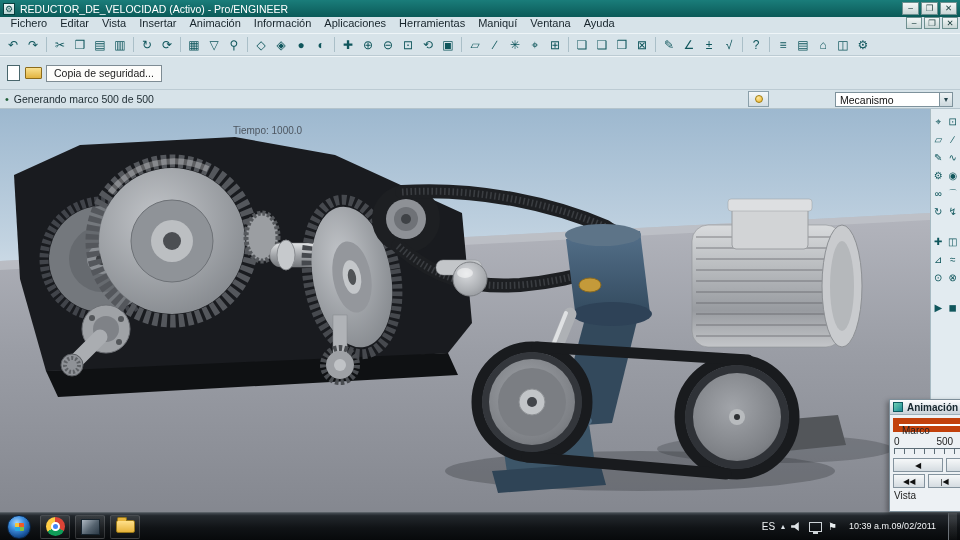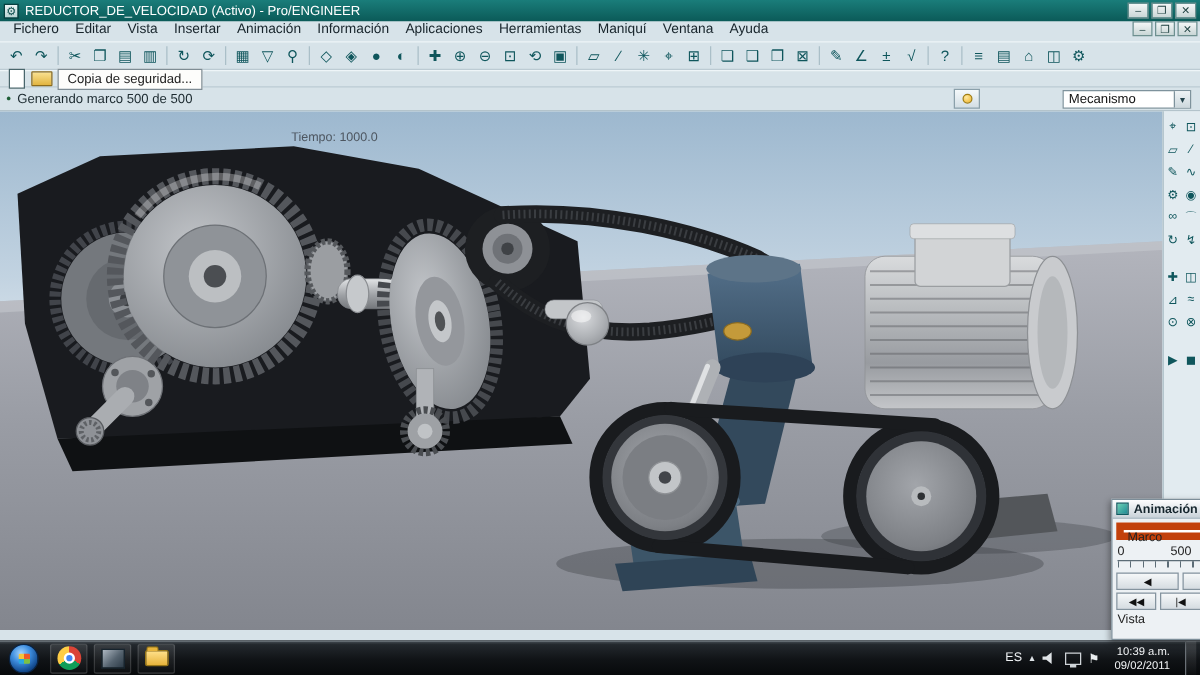--- a/index.html
+++ b/index.html
@@ -15,33 +15,33 @@
   .mdi .win-btn{height:12px;width:16px}
 
   
   .menubar{height:16px;display:flex;align-items:flex-start;font-size:11px;color:#17242b;padding-left:4px;flex:0 0 auto}
   .menu-item{padding:0 6.5px;white-space:nowrap}
   .menubar .win-btns{margin-right:2px}
 
   
   .toolbar{display:flex;align-items:center;padding:0 3px;border-top:1px solid #eef5f8;border-bottom:1px solid #bccbd3;flex:0 0 auto}
   #toolbar-main{height:23px}
-  #toolbar-file{height:14px}
+  #toolbar-file{height:34px}
   .tb-icon{width:20px;height:19px;display:flex;align-items:center;justify-content:center;font-size:12px;color:var(--accent,#0f565c);flex:0 0 auto}
   .tb-sep{width:1px;height:15px;background:#aabfc8;margin:0 3px;flex:0 0 auto}
   .tb-icon[data-name="new-file-icon"]::before{content:"";width:11px;height:14px;background:#fff;border:1px solid #49666c;display:block}
   .tb-icon[data-name="open-file-icon"]::before{content:"";width:15px;height:10px;background:linear-gradient(#f9e190,#e2b440);border:1px solid #8c6b1b;display:block;border-radius:1px}
   .tooltip-box{margin-left:3px;background:#fdfdfb;border:1px solid #7e8c94;font-size:10.5px;color:#222;padding:1px 7px 2px;white-space:nowrap}
 
   
   .statusbar{height:19px;display:flex;align-items:center;font-size:10.5px;color:#1c2a30;padding:0 5px;border-bottom:1px solid #b3c3cb;flex:0 0 auto}
   .status-bullet{color:#1e5e36;margin-right:5px;font-size:11px}
   .bulb-btn{margin-left:auto;margin-right:66px;width:21px;height:16px;border:1px solid #8ba0aa;background:linear-gradient(#f4f8fa,#d3dee4);display:flex;align-items:center;justify-content:center}
   .bulb{width:8px;height:8px;border-radius:50%;background:radial-gradient(circle at 35% 30%,#ffe9a0,#f0b325);border:1px solid #a07d12}
-  .combo{width:103px;height:15px;background:#fff;border:1px solid #7e929c;display:flex;align-items:center;font-size:10.5px;color:#111;padding-left:4px;margin-right:2px}
+  .combo{width:118px;height:15px;background:#fff;border:1px solid #7e929c;display:flex;align-items:flex-end;font-size:10.5px;color:#111;padding-left:4px;margin-right:2px}
   .combo-arrow{margin-left:auto;width:13px;height:13px;background:linear-gradient(#eef3f5,#cdd8dd);border-left:1px solid #7e929c;font-size:8px;line-height:13px;text-align:center;color:#24434c}
 
   
   .main{position:relative;flex:1 1 auto;display:flex;min-height:0}
   .viewport{position:relative;width:930px;height:100%;overflow:hidden}
   .viewport svg{display:block}
   .time-label{position:absolute;left:233px;top:16px;font-size:10px;color:#4d5660}
   .right-strip{width:30px;height:100%;background:#e2ebf0;border-left:1px solid #a7bac2;display:grid;grid-template-columns:repeat(2,1fr);align-content:start;justify-items:center;row-gap:3px;padding-top:5px}
   .rt-icon{width:14px;height:15px;display:flex;align-items:center;justify-content:center;font-size:10px;color:var(--accent,#0f565c)}
   .rt-gap{grid-column:1/-1;height:9px;width:100%}
@@ -71,21 +71,21 @@
   .icon-window{width:19px;height:16px;background:linear-gradient(135deg,#aeb8c2,#55636f 55%,#2c3a46);border:1px solid #17242e}
   .icon-folder{width:19px;height:13px;background:linear-gradient(#ffe08a,#e7b43c);border:1px solid #977618;border-radius:2px;position:relative}
   .icon-folder::before{content:"";position:absolute;left:0;top:-4px;width:8px;height:3px;background:#e7b43c;border:1px solid #977618;border-bottom:none;border-radius:2px 2px 0 0}
   .tray{margin-left:auto;display:flex;align-items:center;gap:6px;height:100%;padding-right:3px;color:#eef1f3}
   .tray-lang{font-size:10px}
   .tray-arrow{font-size:8px;color:#dfe4e8}
   .tray-vol{width:12px;height:11px;background:#dfe3e6;clip-path:polygon(0 38%,28% 38%,64% 8%,64% 92%,28% 62%,0 62%)}
   .tray-net{width:13px;height:10px;border:1px solid #cfd4d8;position:relative}
   .tray-net::after{content:"";position:absolute;left:3px;bottom:-3px;width:5px;height:2px;background:#cfd4d8}
   .tray-flag{font-size:10px;color:#e9edef}
-  .tray-clock{display:flex;flex-direction:column;align-items:flex-end;font-size:9px;line-height:10.5px;color:#f2f4f6;padding:0 6px}
+  .tray-clock{display:flex;flex-direction:row;align-items:center;font-size:9px;line-height:10.5px;color:#f2f4f6;padding:0 6px}
   .show-desktop{width:9px;height:100%;border-left:1px solid #6a7076;background:linear-gradient(rgba(255,255,255,.14),rgba(255,255,255,.02))}
 </style>
 </head>
 <body>
 
 <div id="screen" data-name="proe-window">
 
   <div class="titlebar" data-name="title-bar">
     <span class="app-icon" data-name="proe-app-icon">⚙</span>
     <span data-name="window-title">REDUCTOR_DE_VELOCIDAD (Activo) - Pro/ENGINEER</span>

